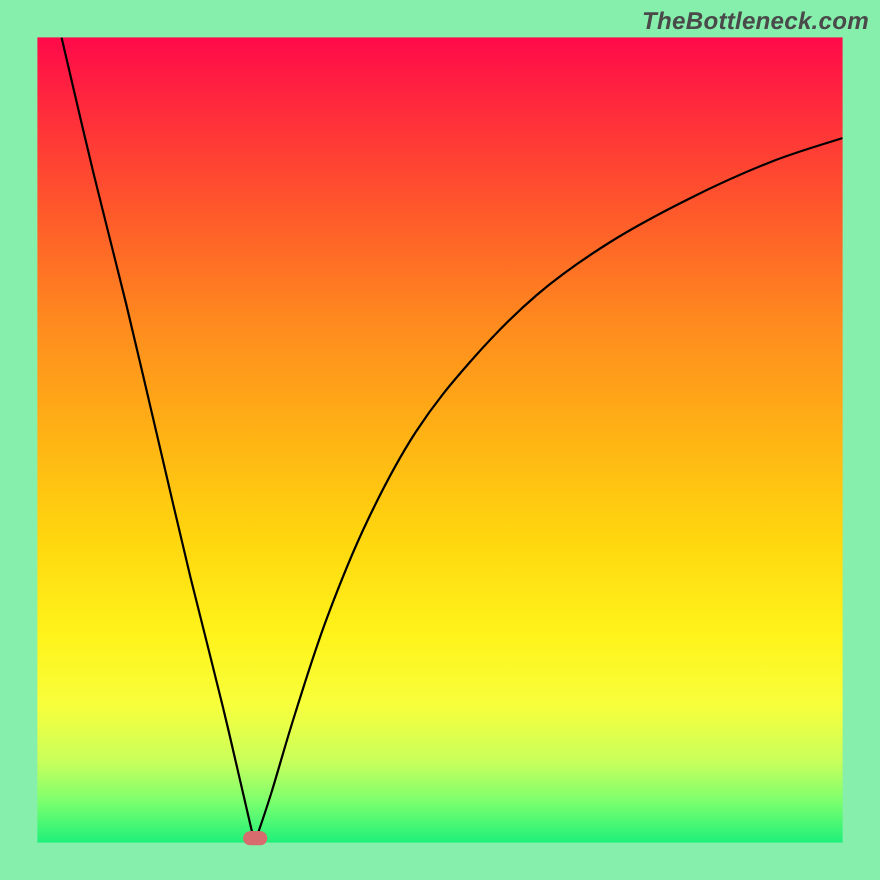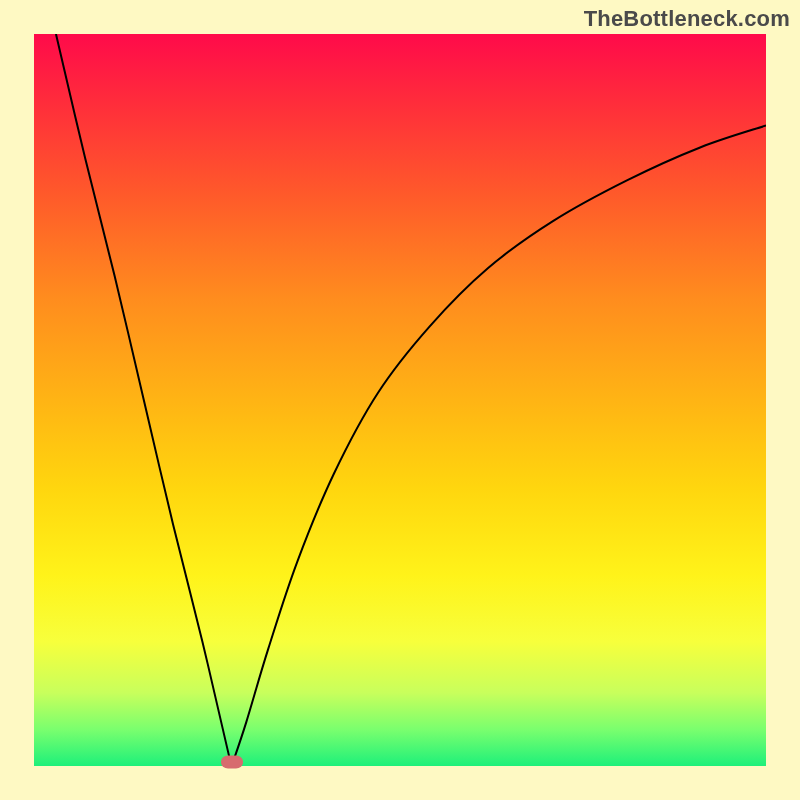--- a/index.html
+++ b/index.html
@@ -8,21 +8,22 @@
     width: 800px;
     height: 800px;
     overflow: hidden;
     background: #000;
     font-family: Arial, Helvetica, sans-serif;
   }
   .frame {
     position: relative;
     width: 800px;
     height: 800px;
-    background: #fef9c3;
+    background: #86efac;
+    font-style: italic;
   }
   .plot-area {
     position: absolute;
     left: 34px;
     top: 34px;
     width: 732px;
     height: 732px;
     background: linear-gradient(to bottom,
       #ff0a4a 0%,
       #ff2f3a 10%,

